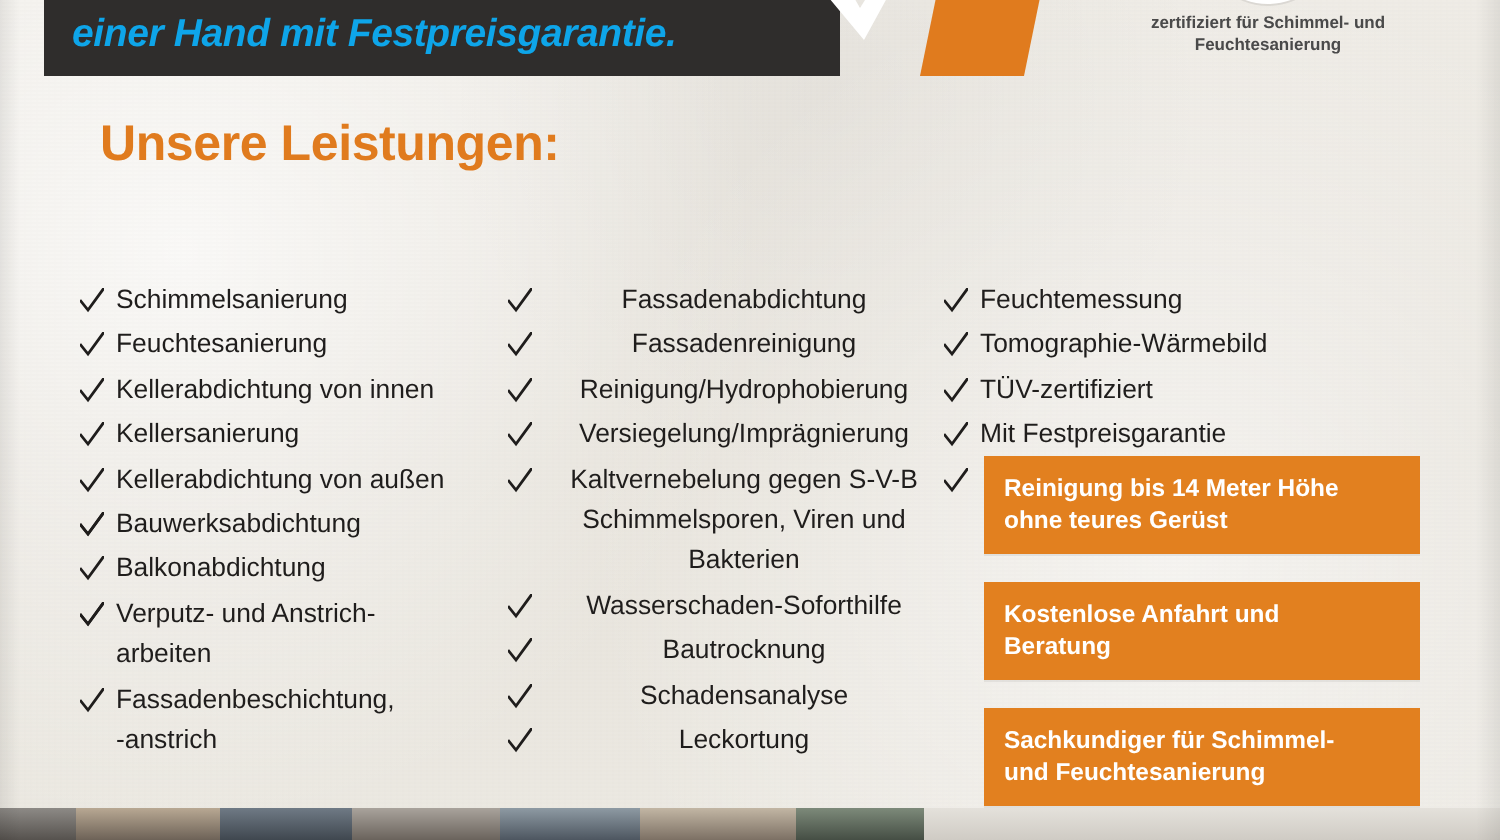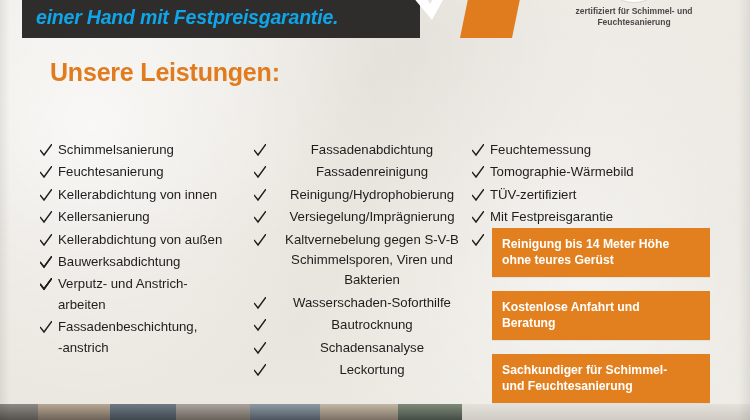--- a/index.html
+++ b/index.html
@@ -206,21 +206,21 @@
                 <polyline points="0,6 4,11 12,0" fill="none" stroke="#1f1d1c" stroke-width="1.4"></polyline>
               </svg></span><span>Kellerabdichtung von außen</span></li>
         <li><span class="tick"><svg width="12" height="13" viewBox="0 0 12 13">
                 <polyline points="0,6 4,11 12,0" fill="none" stroke="#1f1d1c" stroke-width="1.4"></polyline>
               </svg></span></li>
         <li><span class="tick"><svg width="12" height="13" viewBox="0 0 12 13">
                 <polyline points="0,6 4,11 12,0" fill="none" stroke="#1f1d1c" stroke-width="1.4"></polyline>
               </svg></span><span>Bauwerksabdichtung</span></li>
         <li><span class="tick"><svg width="12" height="13" viewBox="0 0 12 13">
                 <polyline points="0,6 4,11 12,0" fill="none" stroke="#1f1d1c" stroke-width="1.4"></polyline>
-              </svg></span></li>
+              </svg></span><span>Balkonabdichtung</span></li>
         <li><span class="tick"><svg width="12" height="13" viewBox="0 0 12 13">
                 <polyline points="0,6 4,11 12,0" fill="none" stroke="#1f1d1c" stroke-width="1.4"></polyline>
               </svg></span></li>
         <li><span class="tick"><svg width="12" height="13" viewBox="0 0 12 13">
                 <polyline points="0,6 4,11 12,0" fill="none" stroke="#1f1d1c" stroke-width="1.4"></polyline>
               </svg></span><span>Verputz- und Anstrich-
 arbeiten</span></li>
         <li><span class="tick"><svg width="12" height="13" viewBox="0 0 12 13">
                 <polyline points="0,6 4,11 12,0" fill="none" stroke="#1f1d1c" stroke-width="1.4"></polyline>
               </svg></span><span>Fassadenbeschichtung,

